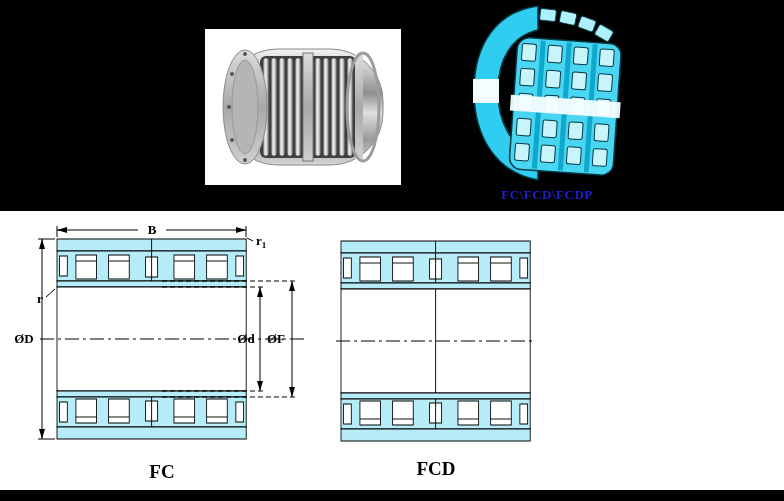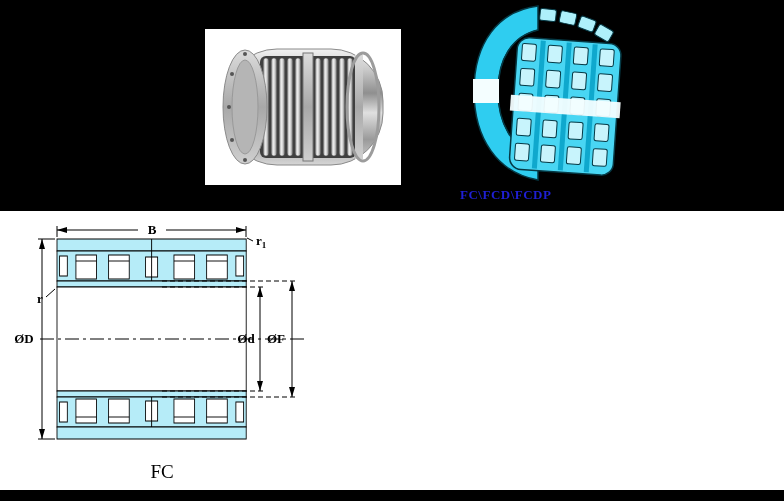--- a/index.html
+++ b/index.html
@@ -1,26 +1,26 @@
 <!DOCTYPE html>
 <html><head>
 <meta charset="utf-8">
 <style>
   html,body{margin:0;padding:0;background:#000;}
   .page{position:relative;width:784px;height:501px;background:#000;overflow:hidden;font-family:"Liberation Serif",serif;}
   .photo-card{position:absolute;left:205px;top:29px;width:196px;height:156px;background:#fff;}
   .render-wrap{position:absolute;left:460px;top:3px;width:174px;height:205px;}
-  .render-caption{position:absolute;left:0;top:184px;width:174px;color:#1f1fd4;
+  .render-caption{position:absolute;left:0;top:184px;width:174px;text-align:center;color:#1f1fd4;
     font-weight:bold;font-size:13px;font-family:"Liberation Serif",serif;letter-spacing:0.5px;}
   .drawings{position:absolute;left:0;top:211px;width:784px;height:279px;background:#fff;}
   .drawing{position:absolute;}
   #d-fc{left:12px;top:10px;width:300px;}
   #d-fcd{left:336px;top:22px;width:200px;}
   #d-fcdp{left:570px;top:22px;width:200px;}
-  .drawing-label{text-align:center;font-weight:normal;font-size:19px;color:#000;margin-top:1px;
+  .drawing-label{text-align:center;font-weight:bold;font-size:19px;color:#000;margin-top:1px;
     font-family:"Liberation Serif",serif;}
   
   .cy{fill:#b6ecf8;stroke:#000;stroke-width:1;}
   .wh{fill:#fff;stroke:#000;stroke-width:1;}
   .nv{fill:#1b2f7e;stroke:#000;stroke-width:1;}
   .ln{stroke:#000;stroke-width:1;fill:none;}
   .cl{stroke:#000;stroke-width:1;fill:none;stroke-dasharray:14 4 3 4;}
   .dim{stroke:#000;stroke-width:1;fill:none;}
   .dsh{stroke:#000;stroke-width:1;fill:none;stroke-dasharray:5 3;}
   .dimtext{font-family:"Liberation Serif",serif;font-weight:bold;font-size:13px;fill:#000;}
@@ -226,16 +226,26 @@
         <g>
           <line class="dsh" x1="150" y1="60" x2="284" y2="60"></line>
           <line class="dsh" x1="150" y1="176" x2="284" y2="176"></line>
           <line class="dim" x1="280" y1="60" x2="280" y2="176" marker-start="url(#arr)" marker-end="url(#arr)"></line>
           <text class="dimtext" x="264" y="122" text-anchor="middle">ØF</text>
         </g>
       </svg>
       <div class="drawing-label">FC</div>
     </div>
 
+    <div class="drawing" id="d-fcd">
+      <svg viewBox="0 0 200 220" width="200" height="220">
+        <g transform="translate(5,8) scale(0.86,1)">
+          <use href="#bearing-xsec"></use>
+          <line class="ln" x1="110" y1="48" x2="110" y2="152"></line>
+        </g>
+        <line class="cl" x1="0" y1="108" x2="200" y2="108"></line>
+      </svg>
+      <div class="drawing-label">FCD</div>
+    </div>
 
 
   </div>
 </div>
 
 </body></html>

